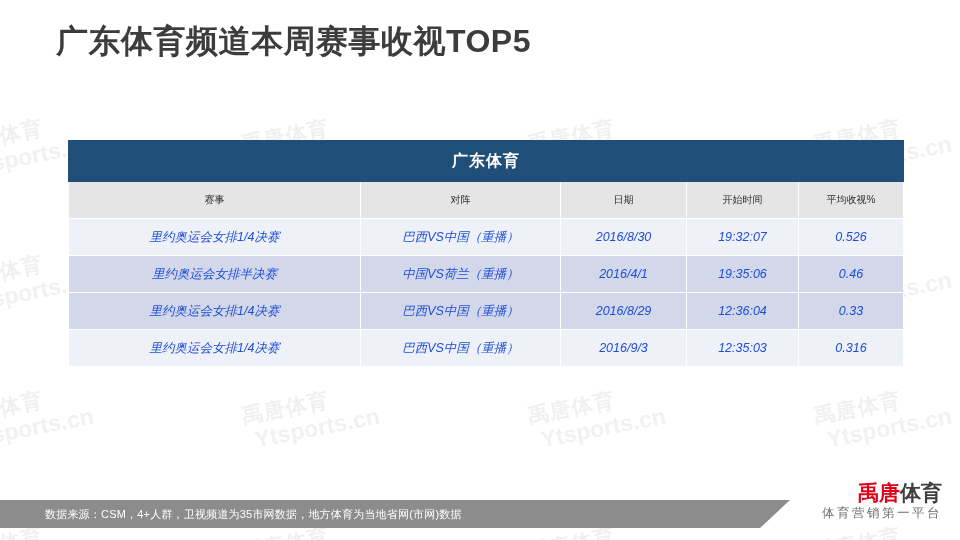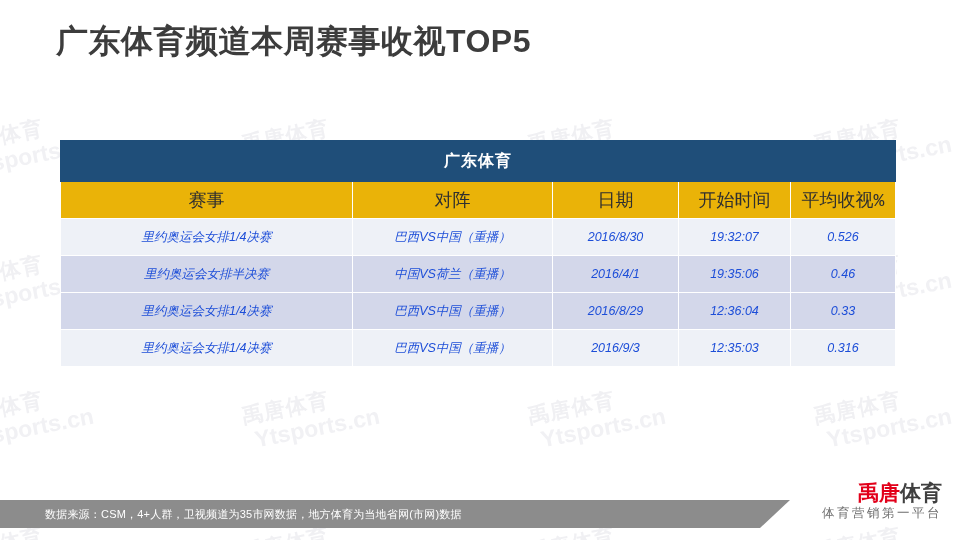--- a/index.html
+++ b/index.html
@@ -59,21 +59,21 @@
     font-weight: bold;
     color: #3c3c3c;
     letter-spacing: 0.5px;
     z-index: 3;
     white-space: nowrap;
   }
 
   
   #ratings-table {
     position: absolute;
-    left: 60px;
+    left: 68px;
     top: 140px;
     width: 835px;
     border-collapse: collapse;
     table-layout: fixed;
     z-index: 2;
     font-size: 12.5px;
   }
   #ratings-table td, #ratings-table th {
     border: 1px solid #ffffff;
     padding: 0;
@@ -84,26 +84,25 @@
   .tbl-title-cell {
     background: #1f4e79;
     color: #ffffff;
     font-size: 16px !important;
     font-weight: bold !important;
     height: 40px;
     letter-spacing: 1px;
     border: 1px solid #1f4e79 !important;
   }
   .col-head {
-    background: #eab308;
+    background: #e5e5e5;
     color: #2f2f2f;
     height: 36px;
-    font-size: 18px;
+    font-size: 10px;
     font-weight: normal;
-    font-family: Liberation Mono, monospace;
   }
   .row-odd td { background: #eef1f7; }
   .row-even td { background: #d3d7ea; }
   #ratings-table tbody td {
     height: 36px;
     color: #1d4ed8;
     font-style: italic;
   }
   .c-event   { width: 292px; }
   .c-match   { width: 200px; }

